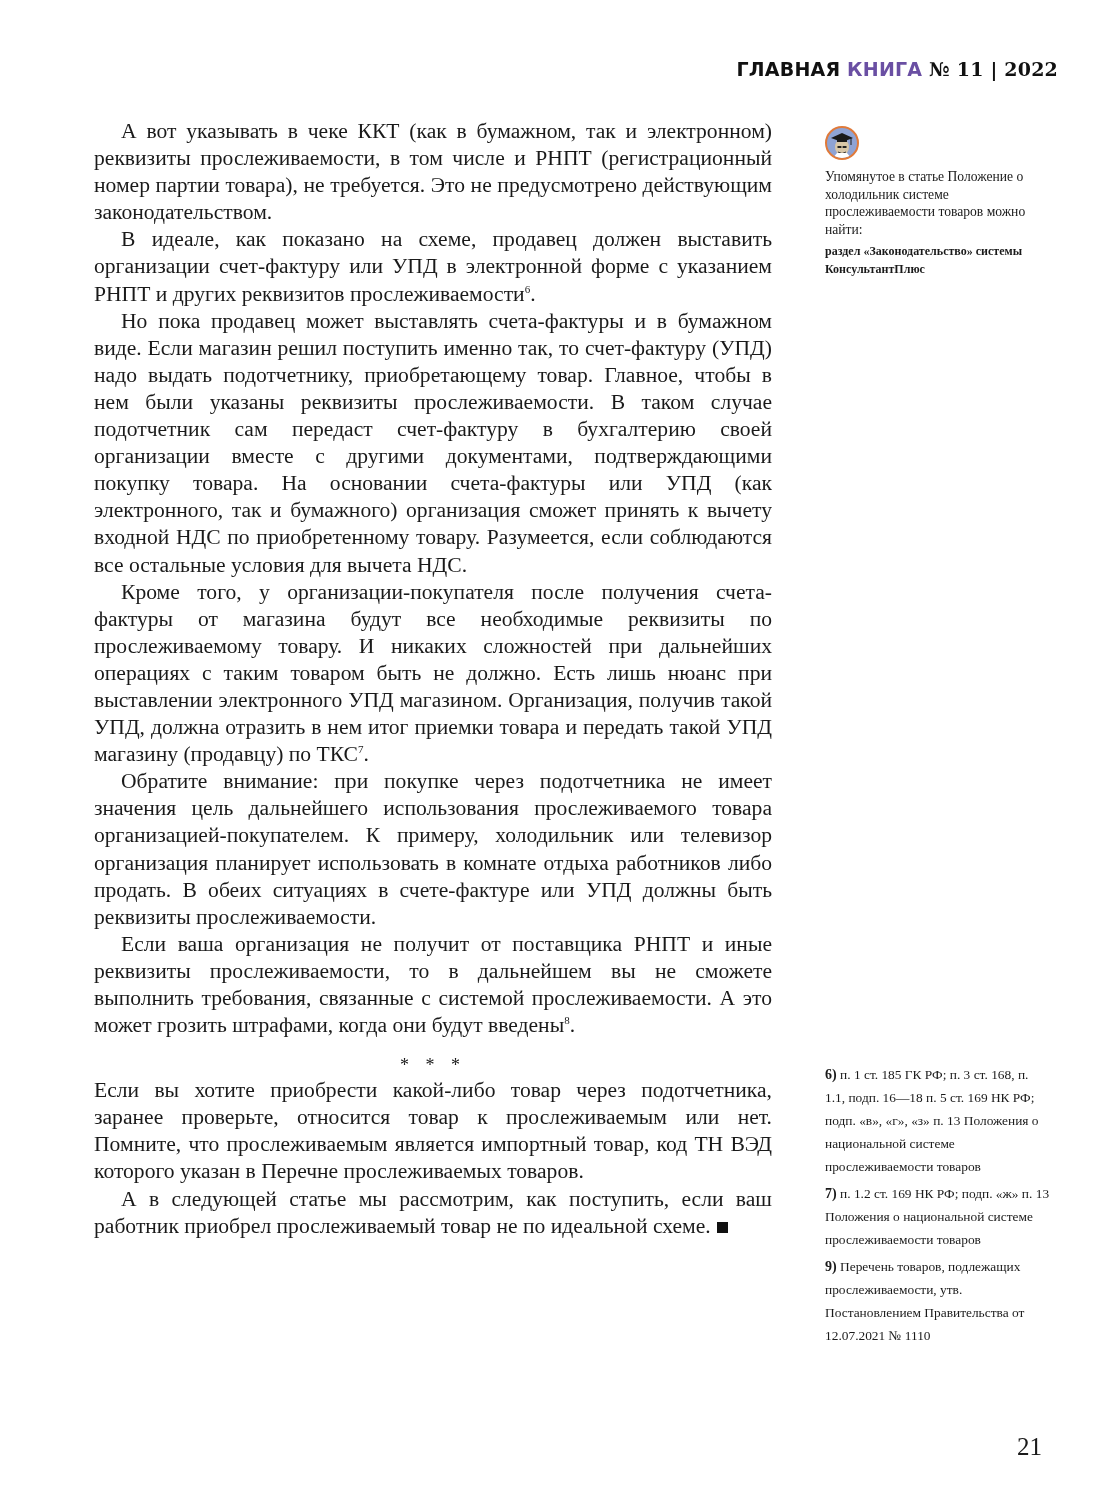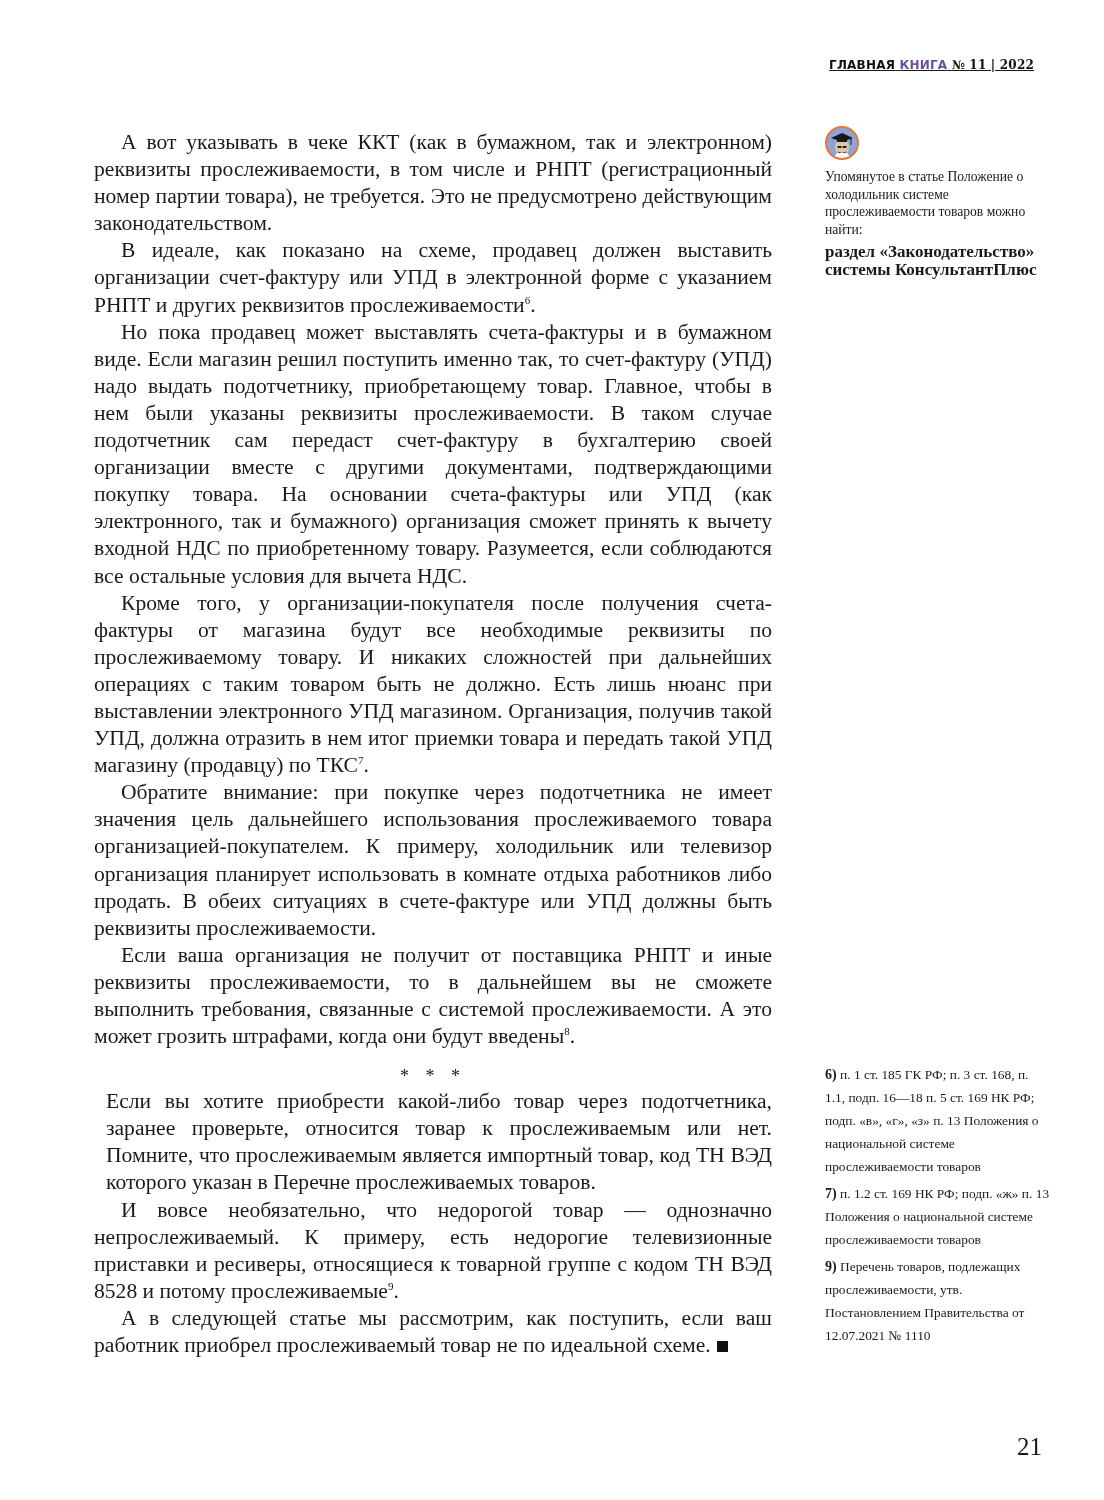--- a/index.html
+++ b/index.html
@@ -11,47 +11,46 @@
       width: 1104px;
       height: 1500px;
       position: relative;
       overflow: hidden;
       color: #1a1a1a;
       font-family: "Liberation Serif", "DejaVu Serif", serif;
     }
     .running-header {
       position: absolute;
       top: 58px;
-      right: 70px;
+      right: 46px;
       font-family: "DejaVu Sans", "Liberation Sans", sans-serif;
       font-weight: bold;
-      font-size: 12px;
+      font-size: 19px;
       letter-spacing: 0.2px;
       white-space: nowrap;
-      text-decoration: underline;
     }
     .running-header .brand-a { color: #111; }
     .running-header .brand-b { color: #6a4fa3; }
     .running-header .issue { color: #111; font-family: "DejaVu Serif", serif; font-weight: bold; }
 
     .main-column {
       position: absolute;
       left: 94px;
-      top: 129px;
+      top: 118px;
       width: 678px;
     }
     .para {
       margin: 0;
       font-size: 21.6px;
       line-height: 27.1px;
       text-align: justify;
       text-indent: 27px;
       hyphens: manual;
     }
-    .para.no-indent { text-indent: 0; margin-left: 12px; }
+    .para.no-indent { text-indent: 0; }
     .para sup {
       font-size: 11px;
       line-height: 0;
       vertical-align: super;
     }
     .separator {
       text-align: center;
       font-size: 18px;
       letter-spacing: 6px;
       margin: 16px 0 2px 0;
@@ -86,21 +85,21 @@
       overflow: hidden;
       margin-bottom: 8px;
     }
     .avatar svg { position: absolute; left: 0; top: 0; }
     .note-text {
       font-size: 13.6px;
       line-height: 17.5px;
       margin: 0;
     }
     .note-bold {
-      font-size: 17px;
+      font-size: 12px;
       line-height: 17.5px;
       font-weight: bold;
       margin: 5px 0 0 0;
     }
 
     .footnotes {
       top: 1063px;
     }
     .footnote {
       font-size: 13.4px;
@@ -133,21 +132,20 @@
   <p class="para"><span>А вот указывать в чеке ККТ (как в бумажном, так и электронном) реквизиты прослеживаемости, в том числе и РНПТ (регистрационный номер партии товара), не требуется. Это не предусмотрено действующим законодательством.</span></p>
   <p class="para"><span>В идеале, как показано на схеме, продавец должен выставить организации счет-фактуру или УПД в электронной форме с указанием РНПТ и других реквизитов прослеживаемости</span><sup>6</sup><span>.</span></p>
   <p class="para"><span>Но пока продавец может выставлять счета-фактуры и в бумажном виде. Если магазин решил поступить именно так, то счет-фактуру (УПД) надо выдать подотчетнику, приобретающему товар. Главное, чтобы в нем были указаны реквизиты прослеживаемости. В таком случае подотчетник сам передаст счет-фактуру в бухгалтерию своей организации вместе с другими документами, подтверждающими покупку товара. На основании счета-фактуры или УПД (как электронного, так и бумажного) организация сможет принять к вычету входной НДС по приобретенному товару. Разумеется, если соблюдаются все остальные условия для вычета НДС.</span></p>
   <p class="para"><span>Кроме того, у организации-покупателя после получения счета-фактуры от магазина будут все необходимые реквизиты по прослеживаемому товару. И никаких сложностей при дальнейших операциях с таким товаром быть не должно. Есть лишь нюанс при выставлении электронного УПД магазином. Организация, получив такой УПД, должна отразить в нем итог приемки товара и передать такой УПД магазину (продавцу) по ТКС</span><sup>7</sup><span>.</span></p>
   <p class="para"><span>Обратите внимание: при покупке через подотчетника не имеет значения цель дальнейшего использования прослеживаемого товара организацией-покупателем. К примеру, холодильник или телевизор организация планирует использовать в комнате отдыха работников либо продать. В обеих ситуациях в счете-фактуре или УПД должны быть реквизиты прослеживаемости.</span></p>
   <p class="para"><span>Если ваша организация не получит от поставщика РНПТ и иные реквизиты прослеживаемости, то в дальнейшем вы не сможете выполнить требования, связанные с системой прослеживаемости. А это может грозить штрафами, когда они будут введены</span><sup>8</sup><span>.</span></p>
 
   <div class="separator">* * *</div>
 
   <p class="para no-indent"><span>Если вы хотите приобрести какой-либо товар через подотчетника, заранее проверьте, относится товар к прослеживаемым или нет. Помните, что прослеживаемым является импортный товар, код ТН ВЭД которого указан в Перечне прослеживаемых товаров.</span></p>
-  <p class="para"><span>И вовсе необязательно, что недорогой товар — однозначно непрослеживаемый. К примеру, есть недорогие телевизионные приставки и ресиверы, относящиеся к товарной группе с кодом ТН ВЭД 8528 и потому прослеживаемые</span><sup>9</sup><span>.</span></p>
   <p class="para"><span>А в следующей статье мы рассмотрим, как поступить, если ваш работник приобрел прослеживаемый товар не по идеальной схеме.</span><span class="end-mark"></span></p>
 </div>
 
 <div class="sidebar sidebar-note">
   <div class="avatar">
     <svg width="30" height="30" viewBox="0 0 30 30">
       <ellipse cx="15" cy="19" rx="7" ry="8" fill="#d9c7a8"></ellipse>
       <rect x="10.5" y="18" width="3.5" height="2" fill="#222"></rect>
       <rect x="16" y="18" width="3.5" height="2" fill="#222"></rect>
       <rect x="14" y="18.6" width="2" height="0.8" fill="#222"></rect>

